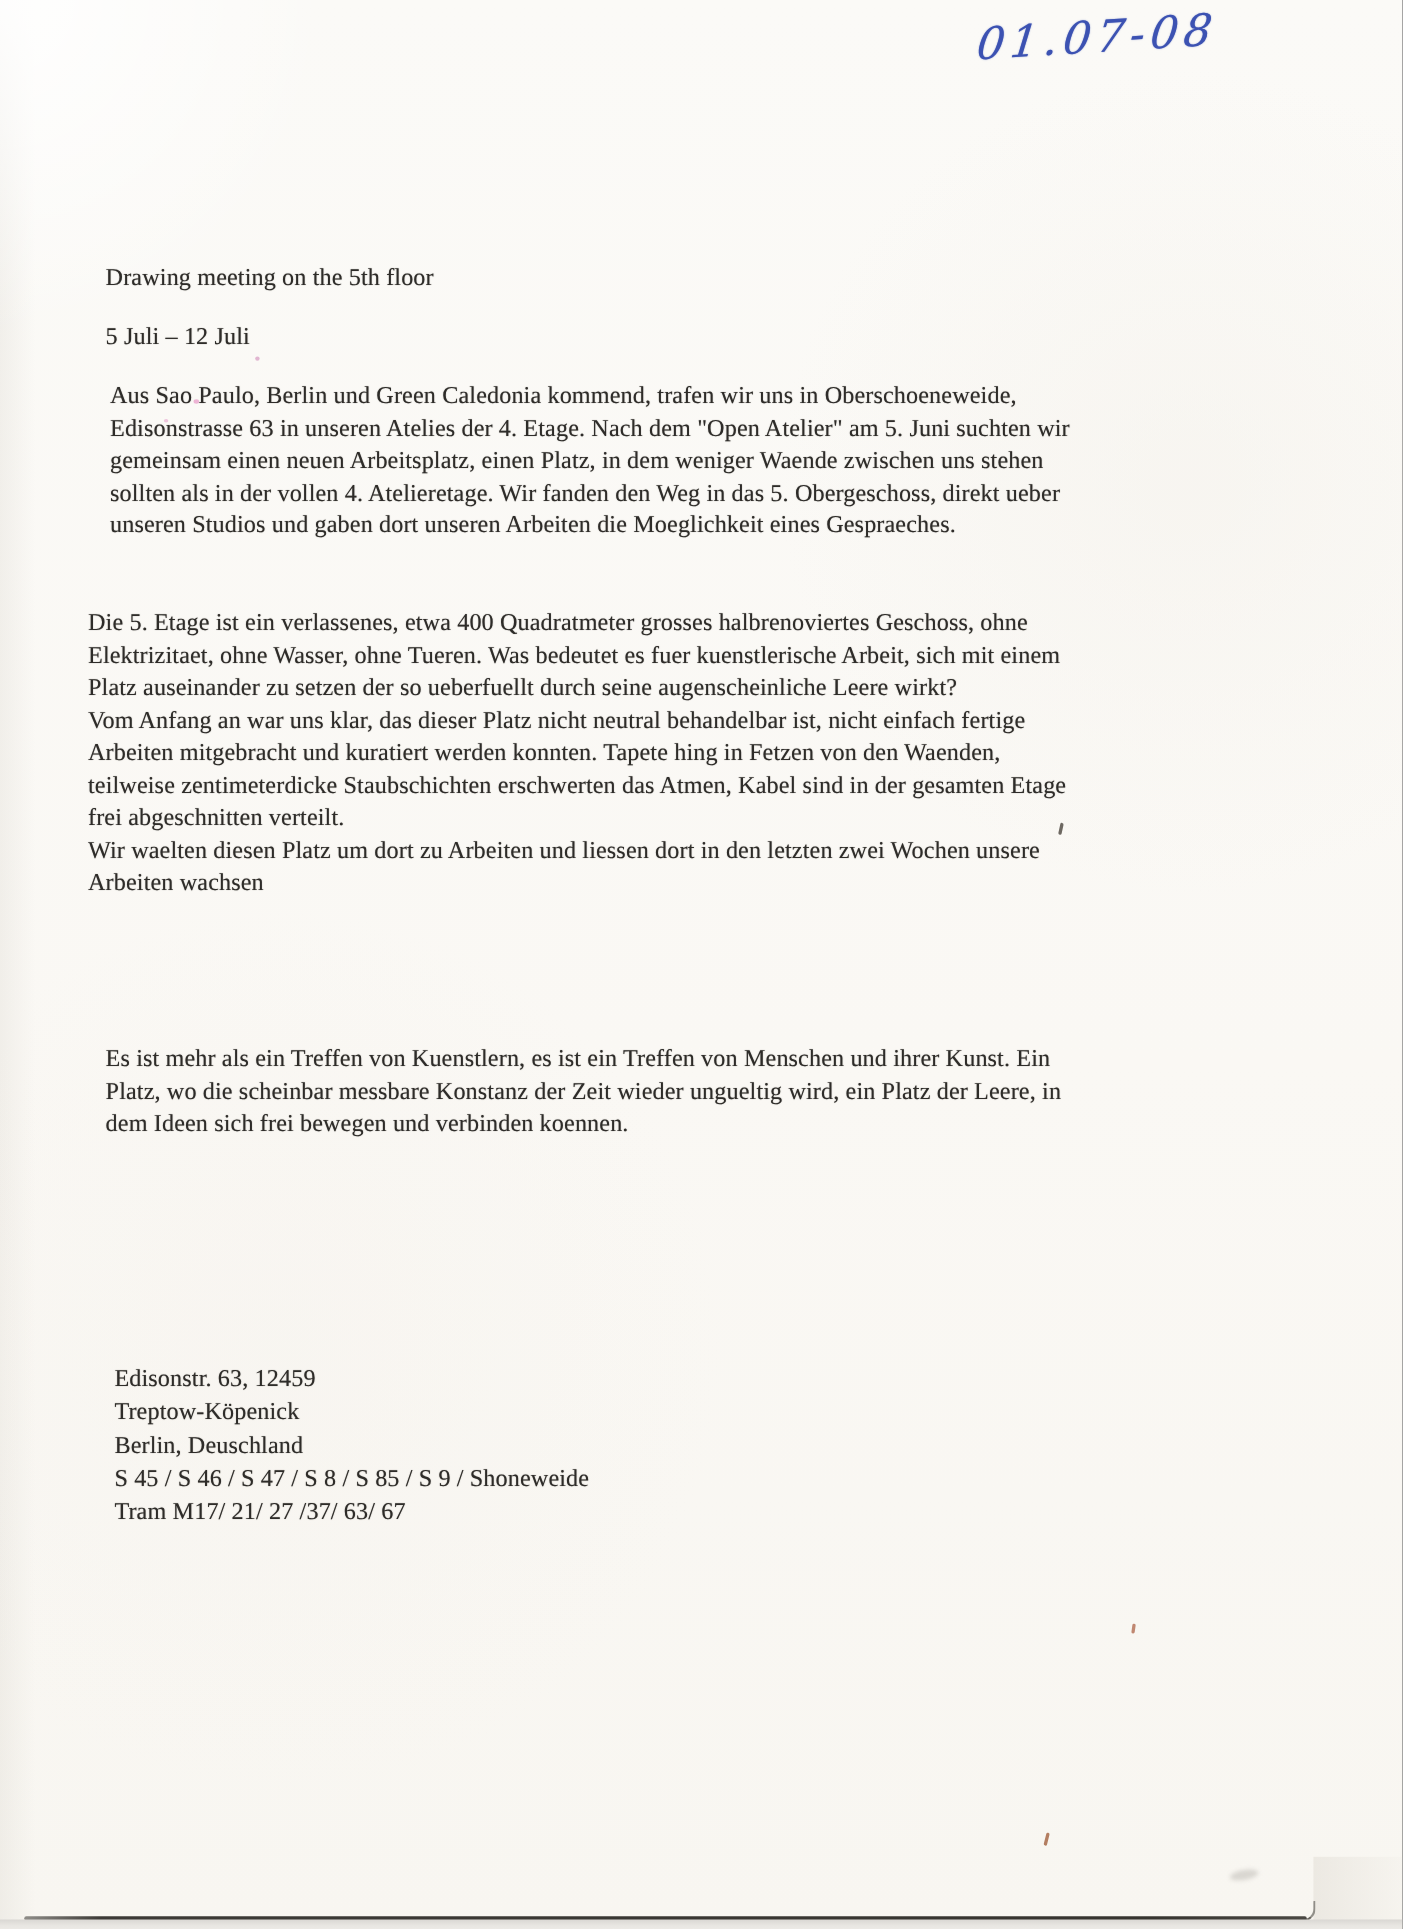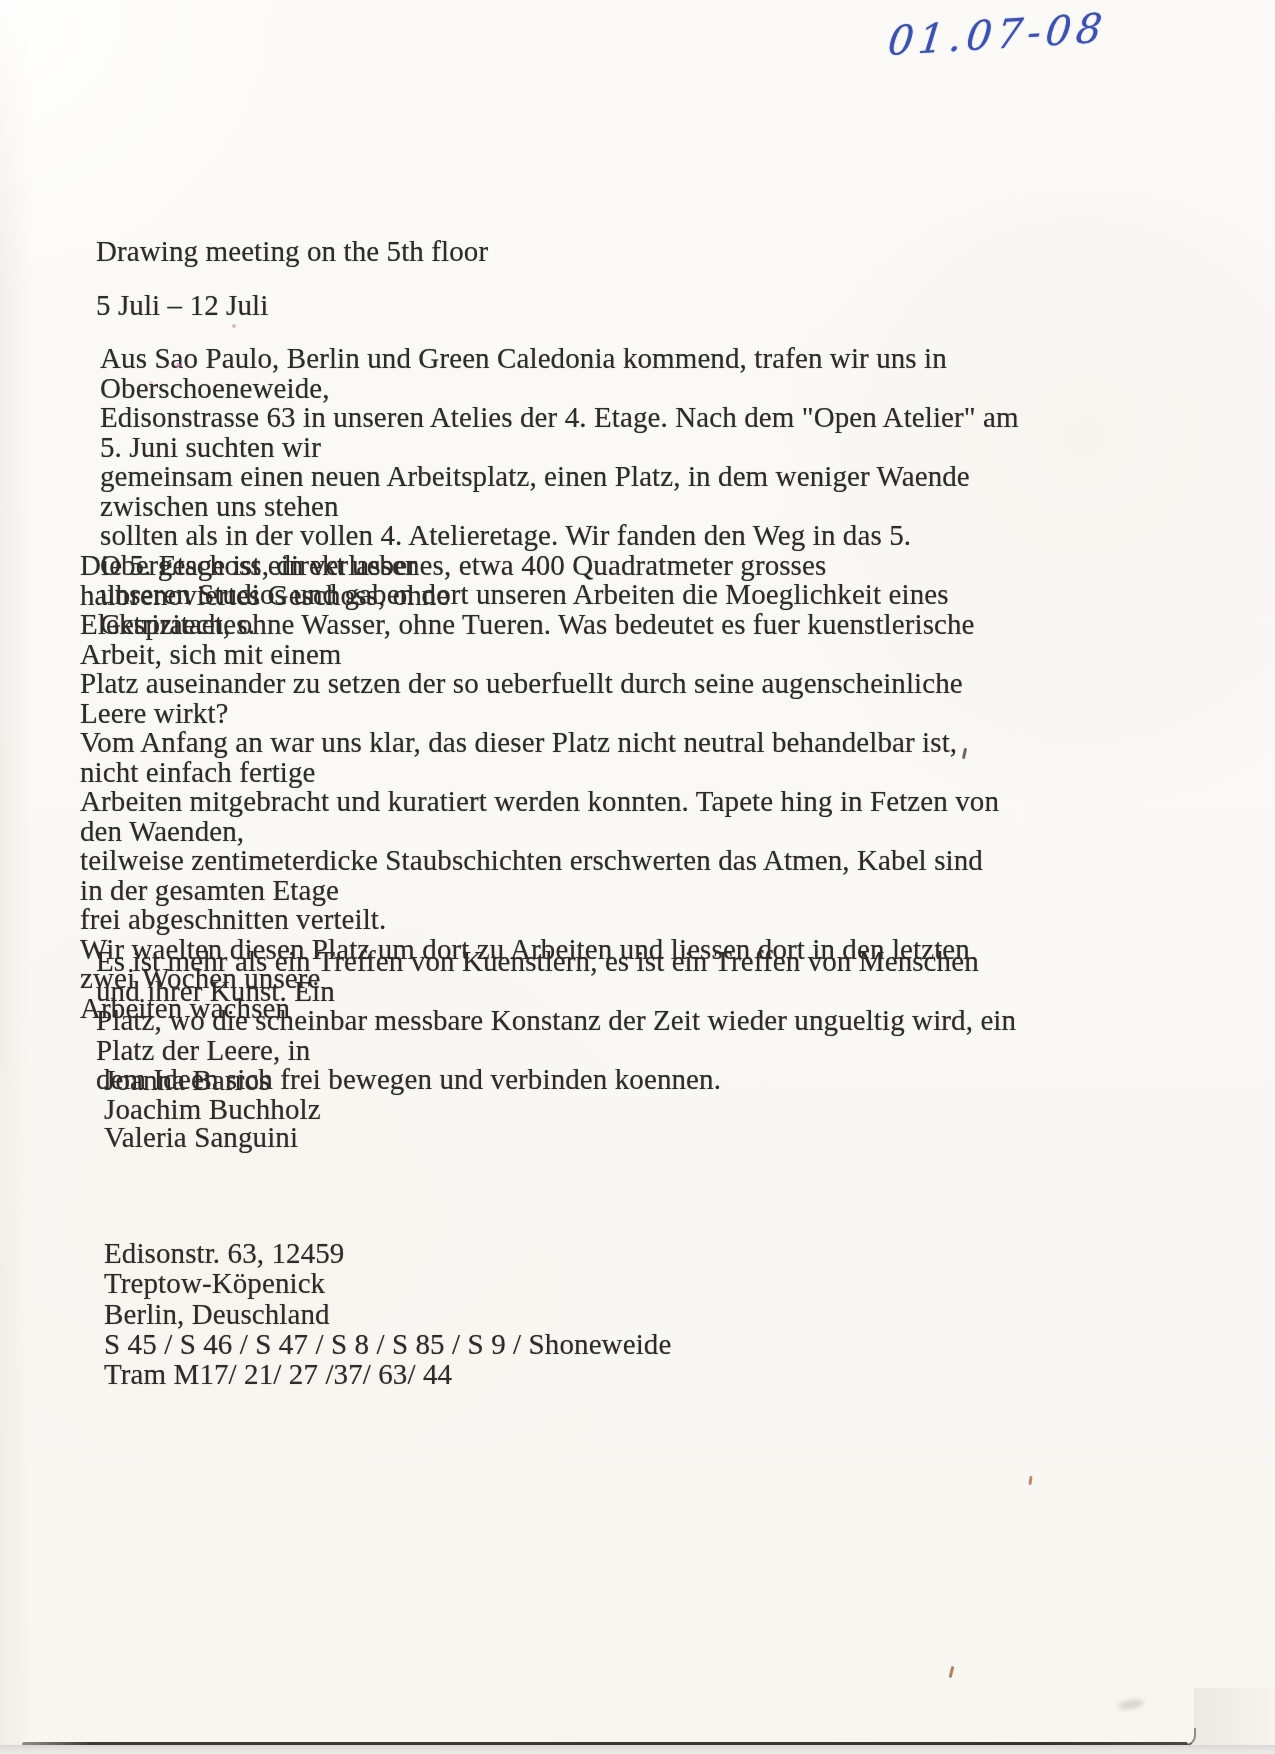--- a/index.html
+++ b/index.html
@@ -17,21 +17,21 @@
       radial-gradient(circle at 85% 25%, rgba(244,241,235,0.5) 0%, rgba(244,241,235,0) 22%),
       radial-gradient(circle at 20% 70%, rgba(246,243,238,0.5) 0%, rgba(246,243,238,0) 25%),
       linear-gradient(90deg, rgba(216,212,204,0.28) 0%, rgba(216,212,204,0) 2.5%),
       linear-gradient(180deg, #fbfaf7 0%, #faf8f4 55%, #f8f6f1 100%);
     overflow: hidden;
     font-family: "Liberation Serif", "DejaVu Serif", serif;
     color: #2e2c29;
   }
   .txt {
     position: absolute;
-    font-size: 29px;
+    font-size: 22px;
     line-height: 29.5px;
     letter-spacing: 0.1px;
     white-space: pre-line;
     color: #2e2c29;
     text-shadow: 0 0 1px rgba(62,58,52,0.55);
   }
   .handwritten {
     position: absolute;
     left: 888px;
     top: 10px;
@@ -123,29 +123,26 @@
 teilweise zentimeterdicke Staubschichten erschwerten das Atmen, Kabel sind in der gesamten Etage
 frei abgeschnitten verteilt.
 Wir waelten diesen Platz um dort zu Arbeiten und liessen dort in den letzten zwei Wochen unsere
 Arbeiten wachsen</div>
 
 
   <div class="txt para-4">Es ist mehr als ein Treffen von Kuenstlern, es ist ein Treffen von Menschen und ihrer Kunst. Ein
 Platz, wo die scheinbar messbare Konstanz der Zeit wieder ungueltig wird, ein Platz der Leere, in
 dem Ideen sich frei bewegen und verbinden koennen.</div>
 
-  <div class="txt names">Joanna Barros
-Joachim Buchholz
-Valeria Sanguini</div>
 
   <div class="txt address">Edisonstr. 63, 12459
 Treptow-Köpenick
 Berlin, Deuschland
 S 45 / S 46 / S 47 / S 8 / S 85 / S 9 / Shoneweide
-Tram M17/ 21/ 27 /37/ 63/ 44</div>
+Tram M17/ 21/ 27 /37/ 63/ 67</div>
 
 
   <div class="speck speck-pink-1"></div>
   <div class="speck speck-pink-2"></div>
   <div class="speck speck-pink-3"></div>
   <div class="stray-apostrophe-1"></div>
   <div class="stray-tick-1"></div>
   <div class="stray-tick-2"></div>
   <div class="smudge-gray"></div>
   <div class="paper-right-edge-shade"></div>

